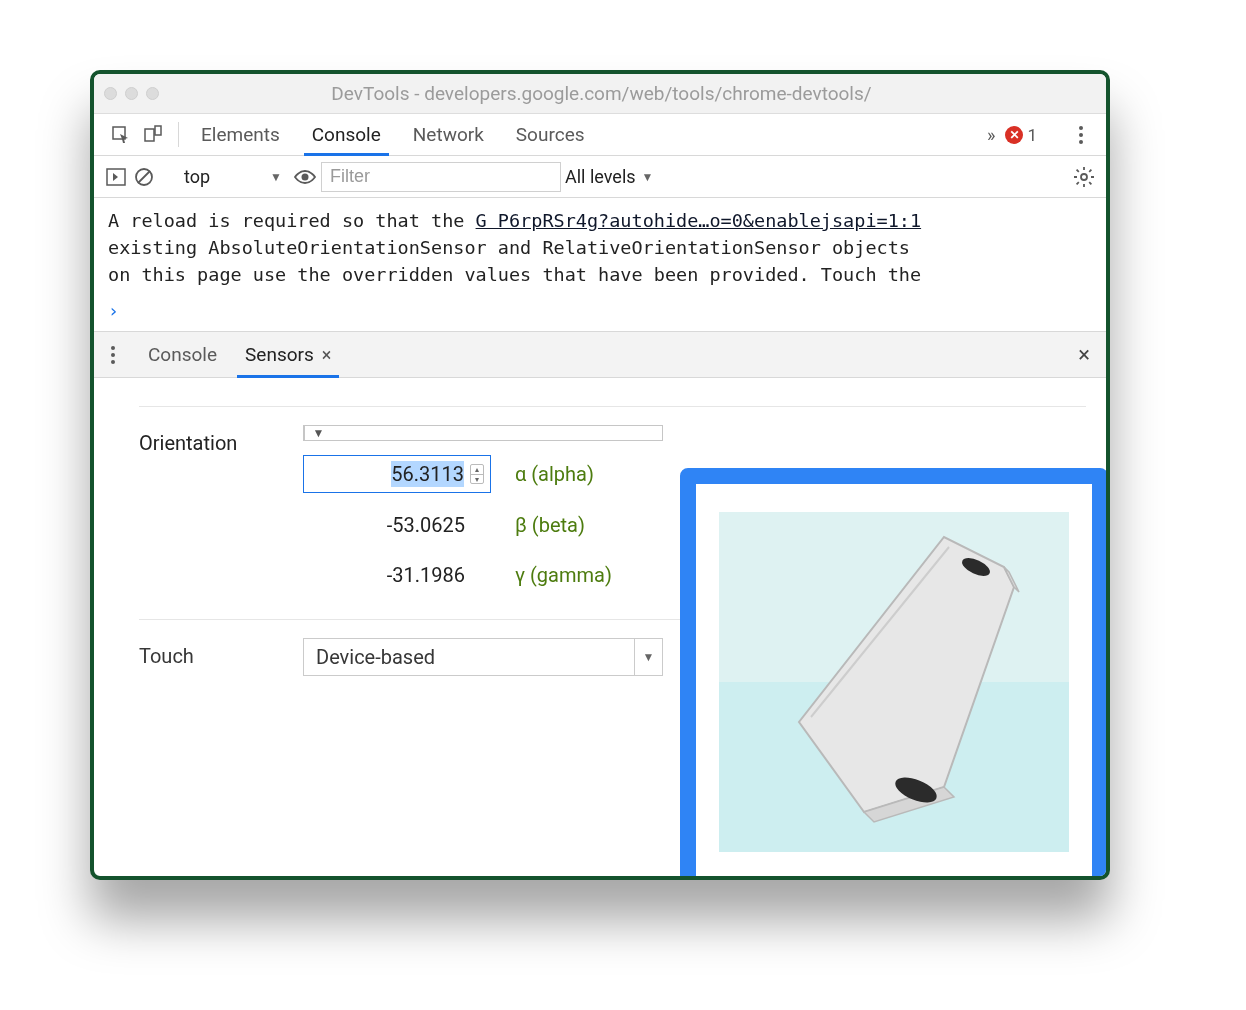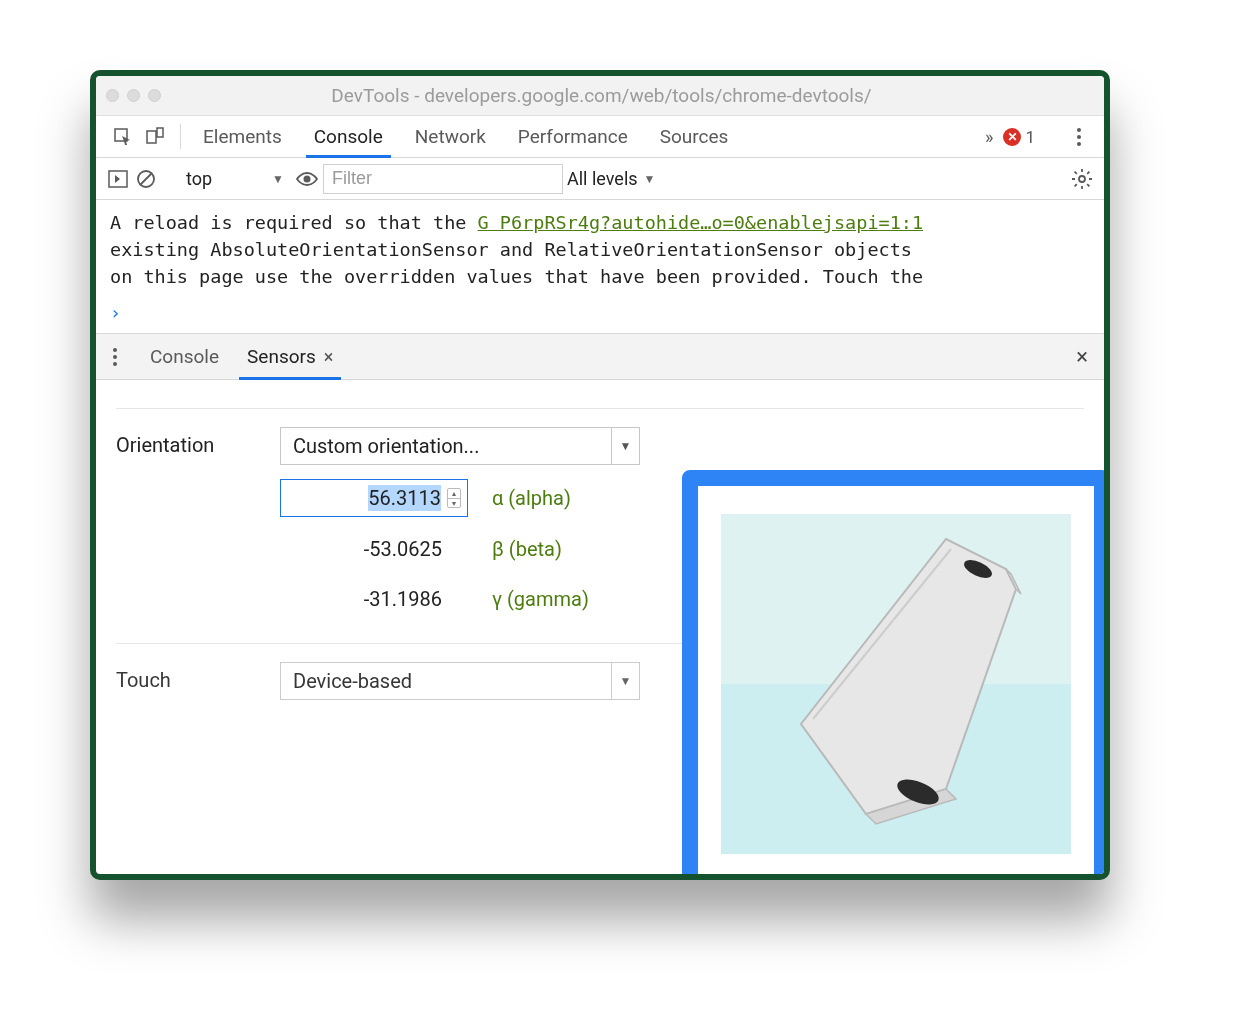--- a/index.html
+++ b/index.html
@@ -8,21 +8,21 @@
     background: #fff;
     width: 1246px;
     height: 1010px;
     position: relative;
   }
   .outer {
     position: absolute;
     left: 90px; top: 70px;
     width: 1020px; height: 810px;
     background: #fff;
-    border: 6px solid #14532d;
+    border: 4px solid #14532d;
     border-radius: 10px;
     box-shadow: 0 40px 50px rgba(0,0,0,0.35);
     overflow: hidden;
     display: flex; flex-direction: column;
   }
   
   .titlebar {
     height: 40px;
     background: #f2f2f2;
     border-bottom: 1px solid #ddd;
@@ -64,33 +64,33 @@
   .fb-ico { width:24px; height:24px; display:flex; align-items:center; justify-content:center; }
   .fb-sel { border:1px solid #fff; padding:4px 6px; font-size:18px; color:#222; display:flex; align-items:center; gap:60px; }
   .fb-sel .tri { font-size:12px; color:#666; }
   .filterbox { flex:1; max-width:240px; }
   .filterbox input { width:100%; height:30px; border:1px solid #d0d0d0; padding:0 8px; font-size:18px; color:#333; }
   .filterbox input::placeholder { color:#9a9a9a; }
   .levels { font-size:18px; color:#222; display:flex; align-items:center; gap:6px; }
   .gear { margin-left:auto; }
   
   .console-body { padding: 10px 14px 8px 14px; font-family: Menlo, Consolas, monospace; font-size:18.5px; color:#222; line-height:1.45; }
-  .console-body a { text-decoration: underline; color:#4d7c0f;margin-top:16px; }
+  .console-body a { text-decoration: underline; color:#0f172a;margin-top:16px; }
   
   .prompt { padding: 4px 14px 10px 14px; color:#1a73e8; font-family: Menlo, monospace; font-size:18px; }
   
   .drawer { border-top:1px solid #d8d8d8; display:flex; flex-direction:column; flex:1; overflow:hidden; }
   .drawer-tabs { height:46px; background:#f3f3f3; border-bottom:1px solid #d8d8d8; display:flex; align-items:stretch; padding:0 8px; }
   .drawer-tabs .kebab { align-self:center; margin-right:10px; }
   .dtab { padding:0 14px; display:flex; align-items:center; gap:8px; color:#5a5a5a; font-size:19px; cursor:pointer; position:relative; }
   .dtab.active { color:#222; }
   .dtab.active::after { content:""; position:absolute; left:6px; right:6px; bottom:-1px; height:3px; background:#1a73e8; }
   .dtab .close { font-size:18px; color:#555; }
   .drawer-close { margin-left:auto; align-self:center; font-size:22px; color:#444; padding:0 8px; cursor:pointer; }
-  .drawer-body { flex:1; overflow:auto; padding: 28px 20px 0 20px; position:relative; }
+  .drawer-body { flex:1; overflow:auto; padding: 28px 20px 0 20px; position:relative;margin-left:25px; }
   .section-hr { border:none; border-top:1px solid #e6e6e6; margin: 0 0 18px 0; }
   .formrow { display:flex; align-items:flex-start; gap:24px; margin-bottom: 12px; }
   .formlabel { width:140px; font-size:20px; color:#222; padding-top:6px; }
   .formfields { display:flex; flex-direction:column; gap:14px; }
   .selectbox { display:flex; width:360px; border:1px solid #c6c6c6; background:#fff; }
   .selectbox .seltxt { flex:1; padding:6px 12px; font-size:20px; color:#222; }
   .selectbox .selbtn { width:28px; border-left:1px solid #c6c6c6; display:flex; align-items:center; justify-content:center; font-size:12px; color:#555; }
   .axisrow { display:flex; align-items:center; gap:24px; padding-left:0; }
   .axisval { width:188px; text-align:right; font-size:20px; color:#222; padding:6px 26px 6px 6px; position:relative; }
   .axisval.focus { border:1px solid #1a73e8; background:#fff; }
@@ -148,21 +148,20 @@
             <rect x="2" y="4" width="9" height="12" fill="none" stroke="#5a5a5a" stroke-width="1.5"></rect>
             <rect x="12" y="1" width="6" height="9" fill="none" stroke="#5a5a5a" stroke-width="1.5"></rect>
           </svg>
       </div>
     </div>
     <div class="ts-divider"></div>
     <div class="tabs">
       <div class="tab">Elements</div>
       <div class="tab active">Console</div>
       <div class="tab">Network</div>
-      <div class="tab">Performance</div>
       <div class="tab">Sources</div>
     </div>
     <div class="ts-right">
       <span class="chev">»</span>
       <div class="errbadge">
         <span class="errcircle">✕</span>
         <span>1</span>
       </div>
       <div class="ts-divider"></div>
       <div class="kebab">
@@ -245,21 +244,20 @@
       <div class="drawer-close">×</div>
     </div>
 
     <div class="drawer-body">
       <hr class="section-hr">
 
       <div class="formrow">
         <div class="formlabel">Orientation</div>
         <div class="formfields">
           <div class="selectbox">
-            <div class="seltxt">Custom orientation...</div>
             <div class="selbtn">▼</div>
           </div>
           <div class="axisrow">
             <div class="axisval focus">
               <span class="hl">56.3113</span>
               <div class="spinner">
                   <div>▴</div>
                   <div>▾</div>
                 </div>
             </div>

